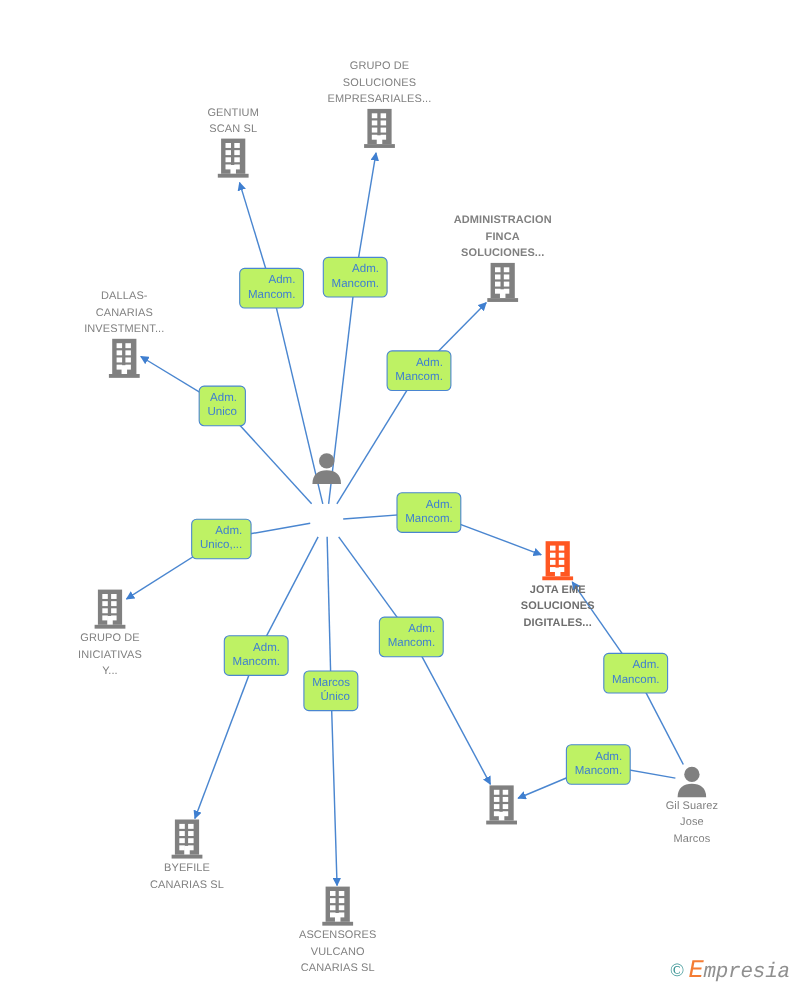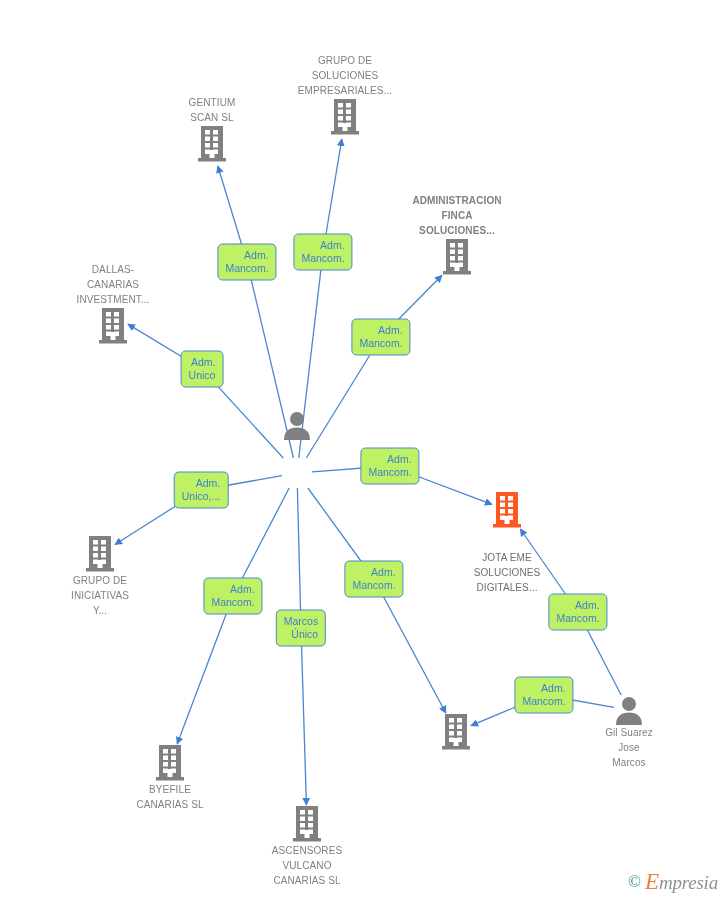--- a/index.html
+++ b/index.html
@@ -27,23 +27,22 @@
     width: 130px;
   }
   .node-label {
     font-size: 10px;
     line-height: 15px;
     color: #808080;
     letter-spacing: 0.1px;
     white-space: pre-line;
   }
   .node-label.bold {
-    font-weight: normal;
+    font-weight: bold;
     color: #6e6e6e;
-    margin-top: 21px;
   }
   .icon-wrap {
     display: block;
     line-height: 0;
   }
   .edge-label {
     position: absolute;
     transform: translate(-50%, -50%);
     background: #bef264;
     border: 1.3px solid #4a86d0;
@@ -63,21 +62,21 @@
     align-items: center;
     gap: 4px;
     opacity: 0.95;
   }
   #watermark .c-mark {
     color: #2a8c8c;
     font-size: 17px;
     font-family: "Liberation Serif", serif;
   }
   #watermark .wm-text {
-    font-family: Liberation Serif, serif;
+    font-family: Liberation Mono, monospace;
     font-style: italic;
     font-size: 19px;
     color: #8a8a8a;
     letter-spacing: -0.2px;
   }
   #watermark .wm-text .lead {
     color: #f4762a;
     font-size: 23px;
   }
 </style>

